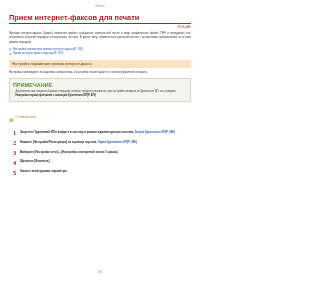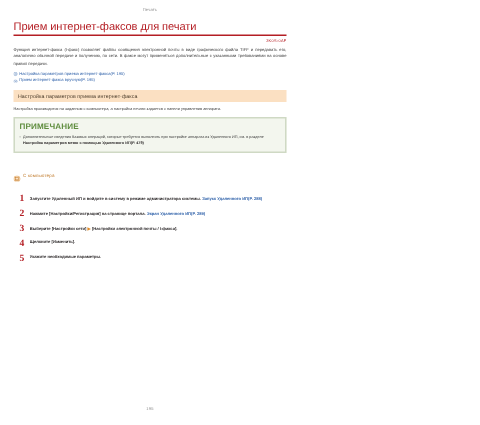--- a/index.html
+++ b/index.html
@@ -32,21 +32,21 @@
   }
 
   
   .title-wrap {
     margin: 6px 9px 0 9px;
     border-bottom: 1.1px solid #b41e24;
     padding-bottom: 1.5px;
   }
   .title {
     font-size: 7.4px;
-    font-weight: normal;
+    font-weight: bold;
     color: #b41e24;
     letter-spacing: -0.05px;
     line-height: 1.05;
     white-space: nowrap;
   }
 
   
   .doc-id {
     text-align: right;
     margin: 2.2px 9px 0 0;

